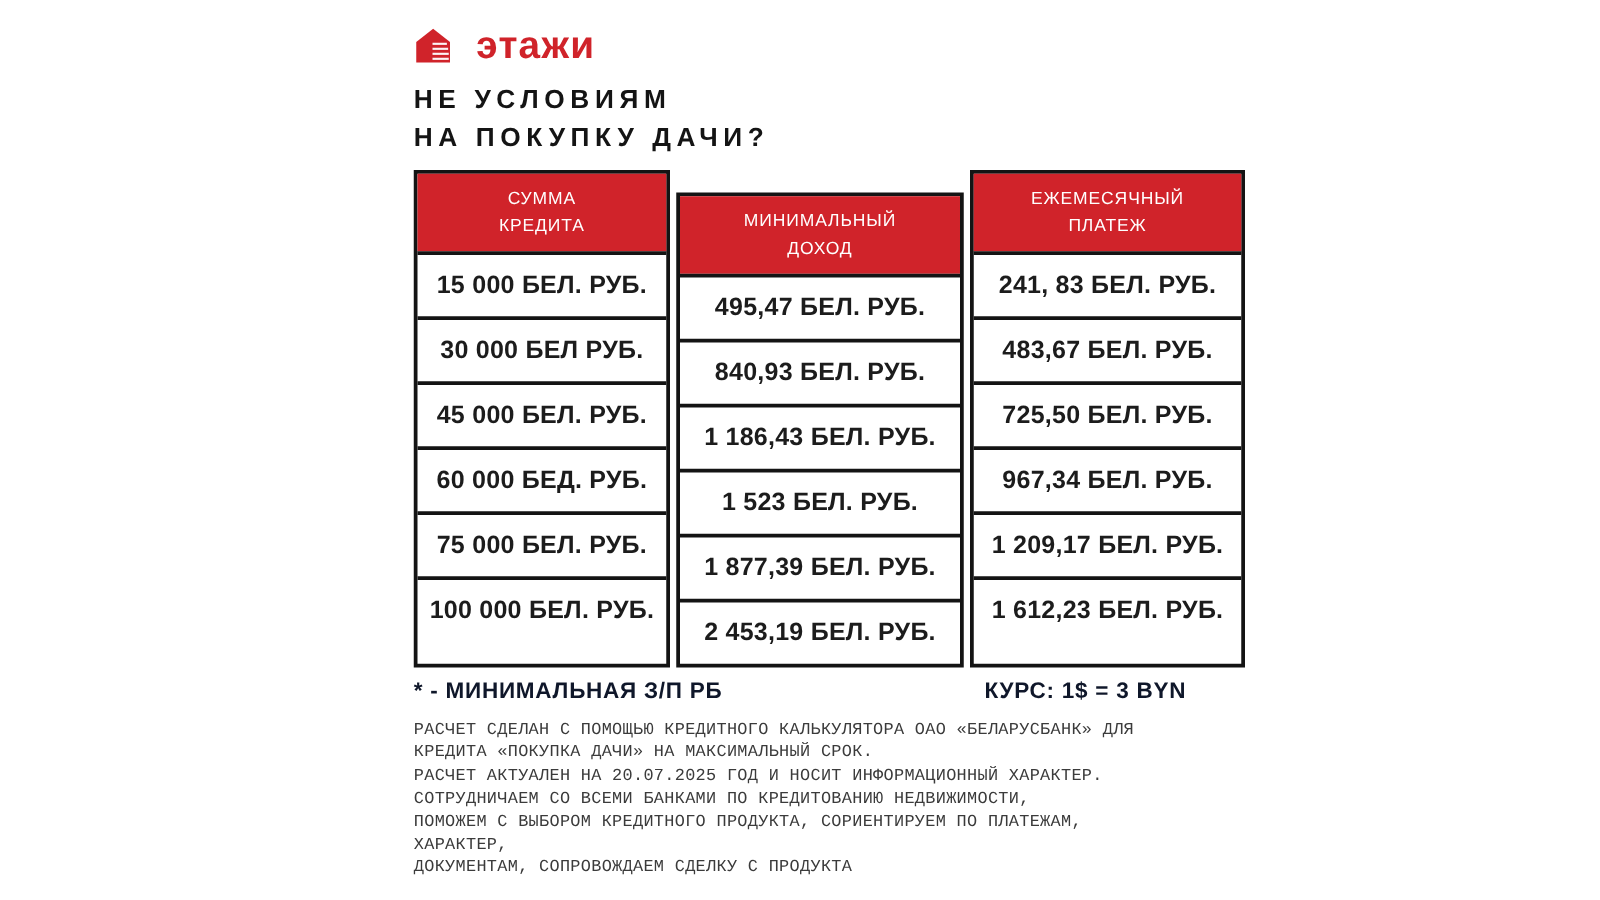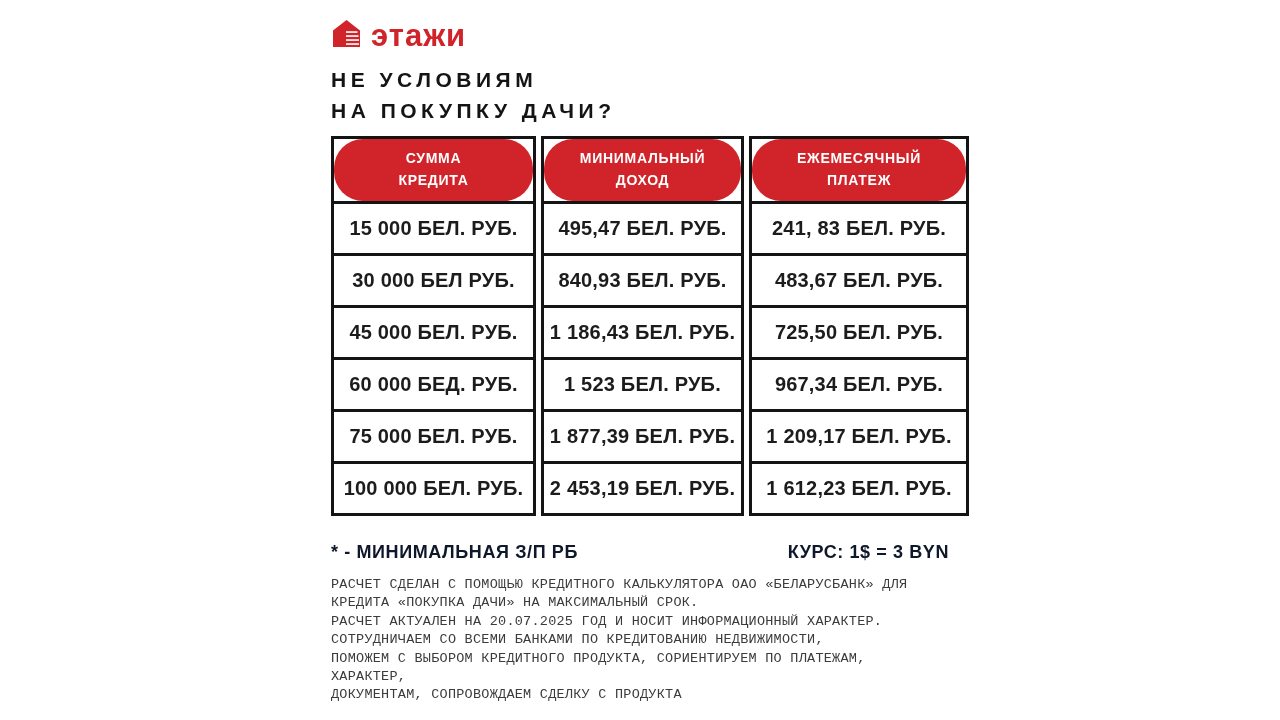--- a/index.html
+++ b/index.html
@@ -9,21 +9,21 @@
     background: #ffffff;
     font-family: "Liberation Sans", sans-serif;
     overflow: hidden;
     position: relative;
     color: #141414;
   }
 
   
   .logo {
     position: absolute; left: 331px; top: 18px;
-    display: flex; gap: 9px;
+    display: flex; align-items: center; gap: 19px;
     height: 36px;
   }
   .logo .brand {
     font-size: 31px; font-weight: bold;
     color: #d0232a; letter-spacing: 1px;
     line-height: 36px;
   }
 
   
   .heading {
@@ -37,32 +37,31 @@
   
   .credit-table {
     position: absolute; left: 331px; top: 136px;
     display: flex; gap: 5px;
   }
   .tcol {
     border: 3px solid #141414;
     background: #ffffff;
   }
   .tcol.c1 { width: 205px; }
-  .tcol.c2 { width: 203px; }
+  .tcol.c2 { width: 230px; margin-top: 18px; }
   .tcol.c3 { width: 220px; }
   .th {
     height: 62px;
     background: #d0232a;
     color: #ffffff;
     display: flex; align-items: center; justify-content: center;
     text-align: center;
-    font-size: 14px; font-weight: bold;
+    font-size: 14px; font-weight: normal;
     letter-spacing: 0.7px; line-height: 1.55;
     white-space: pre-line;
-    border-radius: 29px;
   }
   .td {
     height: 52px;
     border-top: 3px solid #141414;
     display: flex; align-items: center; justify-content: center;
     font-size: 20px; font-weight: bold;
     color: #1c1c1c; letter-spacing: 0.2px;
     white-space: nowrap;
   }
 

